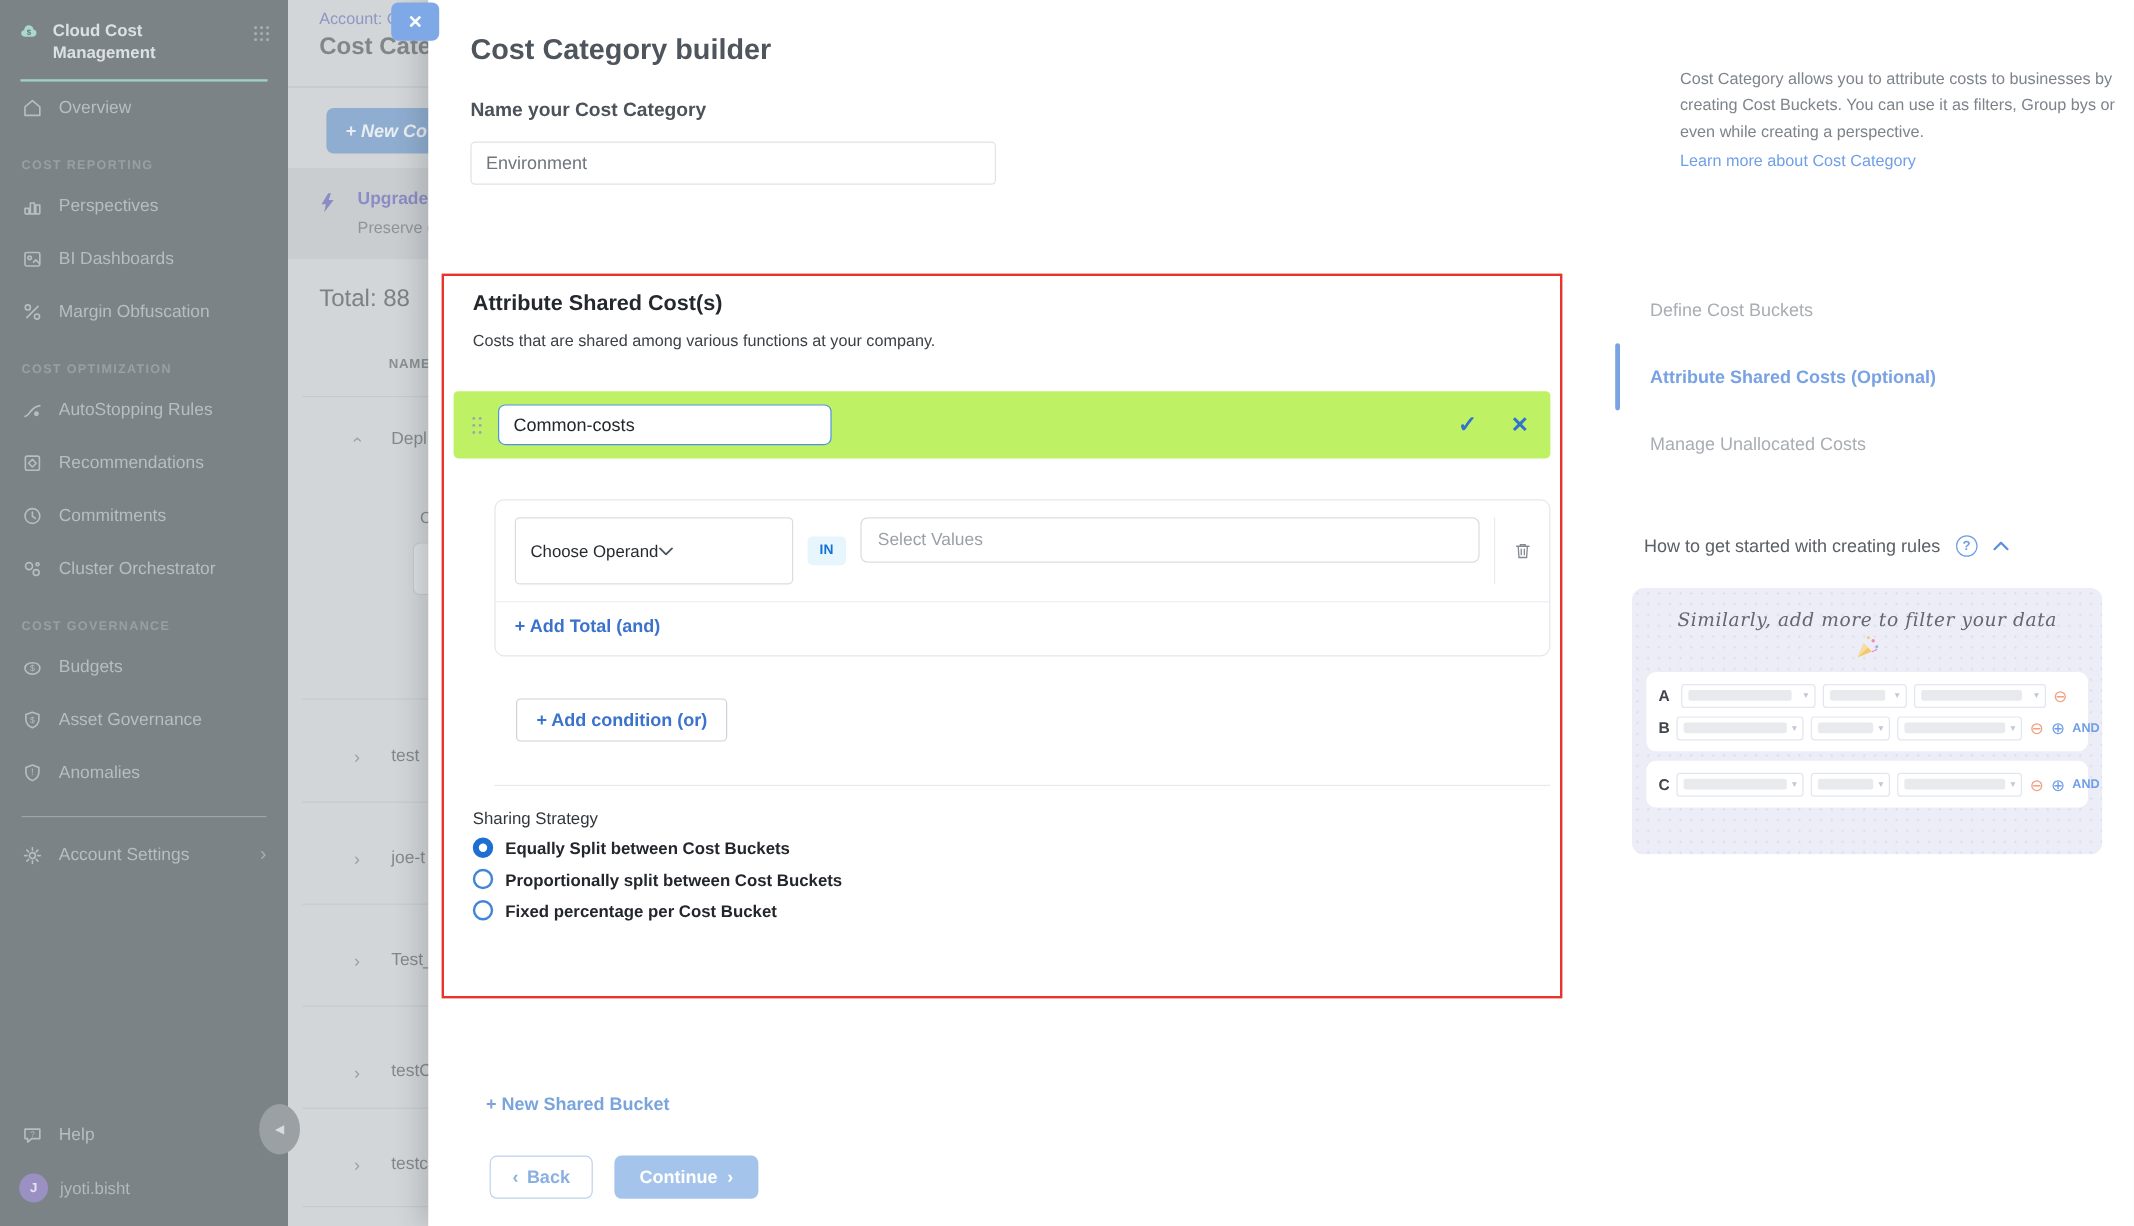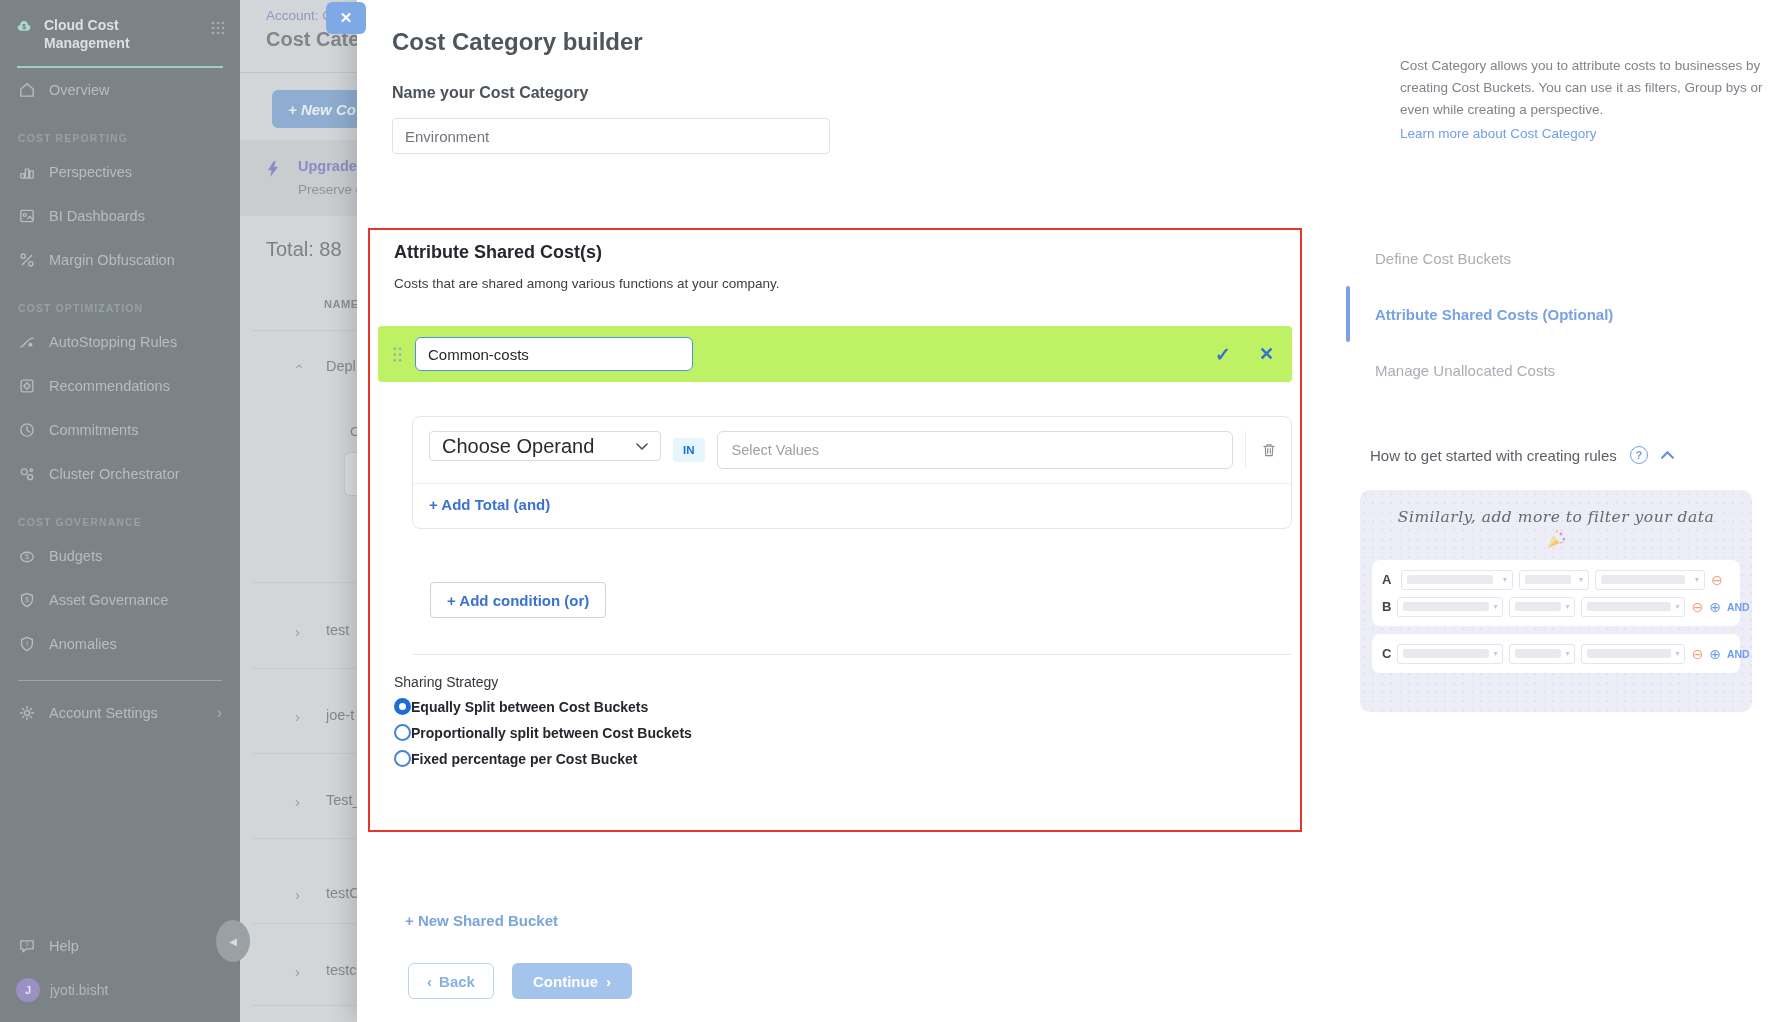--- a/index.html
+++ b/index.html
@@ -58,33 +58,33 @@
   .rb-desc { position:absolute; left:24px; top:46px; font-size:13.5px; color:#3c4147; }
 
   .bucket-header { position:absolute; left:8px; right:8px; top:96px; height:56px; background:#bef264; border-radius:4px; display:flex; align-items:center; padding:0 14px; gap:12px; }
   .bucket-input { width:278px; height:34px; border:1.5px solid #4f93e0; border-radius:6px; padding:0 12px; font-size:15px; color:#23272c; background:#fff; font-family:"Liberation Sans",sans-serif; }
   .bh-spacer { flex:1; }
   .ic-check { color:#3272d0; font-size:19px; font-weight:bold; margin-right:16px; cursor:pointer; }
   .ic-x { color:#3272d0; font-size:18px; font-weight:bold; margin-right:4px; cursor:pointer; }
 
   .rule-card { position:absolute; left:42px; top:186px; width:880px; border:1px solid #e4e7eb; border-radius:8px; background:#fff; }
   .rule-row { display:flex; align-items:stretch; gap:12px; padding:14px 0 14px 16px; }
-  .operand-select { width:232px; height:30px; border:1px solid #d9dde2; border-radius:4px; background:#fff; display:flex; align-items:center; justify-content:space-between; padding:0 12px; font-size:20px; color:#272b30; cursor:pointer; }
+  .operand-select { width:232px; height:56px; border:1px solid #d9dde2; border-radius:4px; background:#fff; display:flex; align-items:center; padding:0 12px; font-size:14px; color:#272b30; cursor:pointer; }
   .in-badge { align-self:center; background:#e7f5fd; color:#1371d6; font-size:11.5px; font-weight:bold; padding:6px 10px; border-radius:4px; }
   .values-input { flex:1; height:38px; border:1px solid #d9dde2; border-radius:6px; padding:0 14px; font-size:14.5px; color:#3c4147; background:#fff; font-family:"Liberation Sans",sans-serif; }
   .values-input::placeholder { color:#9ba1a8; }
   .trash-col { border-left:1px solid #e8ebef; width:46px; display:flex; align-items:center; justify-content:center; color:#838a91; cursor:pointer; }
   .rule-hr { border-top:1px solid #eceff2; }
   .add-rule { padding:12px 16px 15px 16px; font-size:15px; font-weight:bold; color:#3a72ce; cursor:pointer; }
 
   .add-cond-btn { position:absolute; left:60px; top:352px; height:36px; padding:0 16px; border:1px solid #cdd2d8; border-radius:4px; background:#fff; font-size:15px; font-weight:bold; color:#3a72ce; display:inline-flex; align-items:center; cursor:pointer; }
   .rb-hr2 { position:absolute; left:42px; top:424px; width:880px; border-top:1px solid #e7eaed; }
   .sharing-label { position:absolute; left:24px; top:444px; font-size:14px; color:#32373d; }
   .radio-group { position:absolute; left:24px; top:468px; display:flex; flex-direction:column; gap:9px; }
-  .radio-row { display:flex; align-items:center; font-size:14px; font-weight:600; color:#23272d; cursor:pointer; }
+  .radio-row { display:flex; align-items:center; gap:10px; font-size:14px; font-weight:600; color:#23272d; cursor:pointer; }
   .radio { width:17px; height:17px; border-radius:50%; border:2px solid #4285d8; background:#fff; flex:none; }
   .radio.selected { border:5px solid #1e6fd2; }
 
   .new-bucket { position:absolute; left:48px; top:912px; font-size:15px; font-weight:bold; color:#7aa5dc; cursor:pointer; }
   .back-btn { position:absolute; left:51px; top:963px; width:86px; height:36px; border:1.5px solid #bcd3ee; border-radius:6px; background:#fff; color:#8ab0e2; font-size:15px; font-weight:bold; display:flex; align-items:center; justify-content:center; gap:7px; cursor:pointer; }
   .continue-btn { position:absolute; left:155px; top:963px; width:120px; height:36px; border-radius:6px; background:#a5c4ec; color:#fff; font-size:15px; font-weight:bold; display:flex; align-items:center; justify-content:center; gap:8px; border:none; cursor:pointer; }
 
   
   .step { position:absolute; left:1018px; font-size:15px; color:#a9aeb4; cursor:pointer; white-space:nowrap; }
   .step.active { color:#78a2e3; font-weight:bold; }

